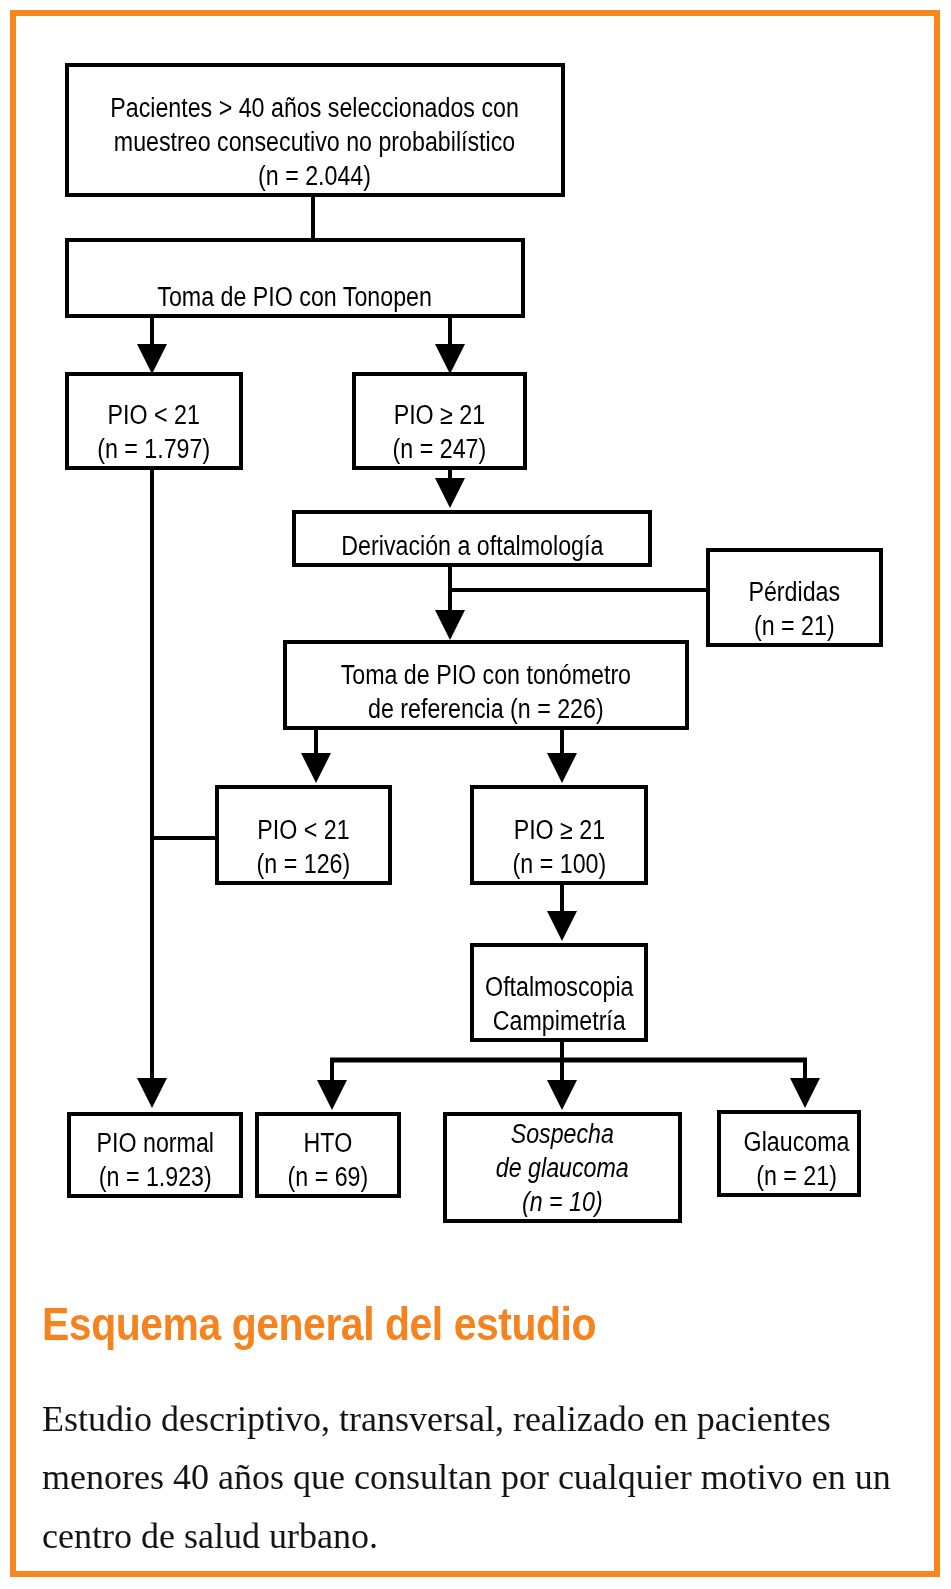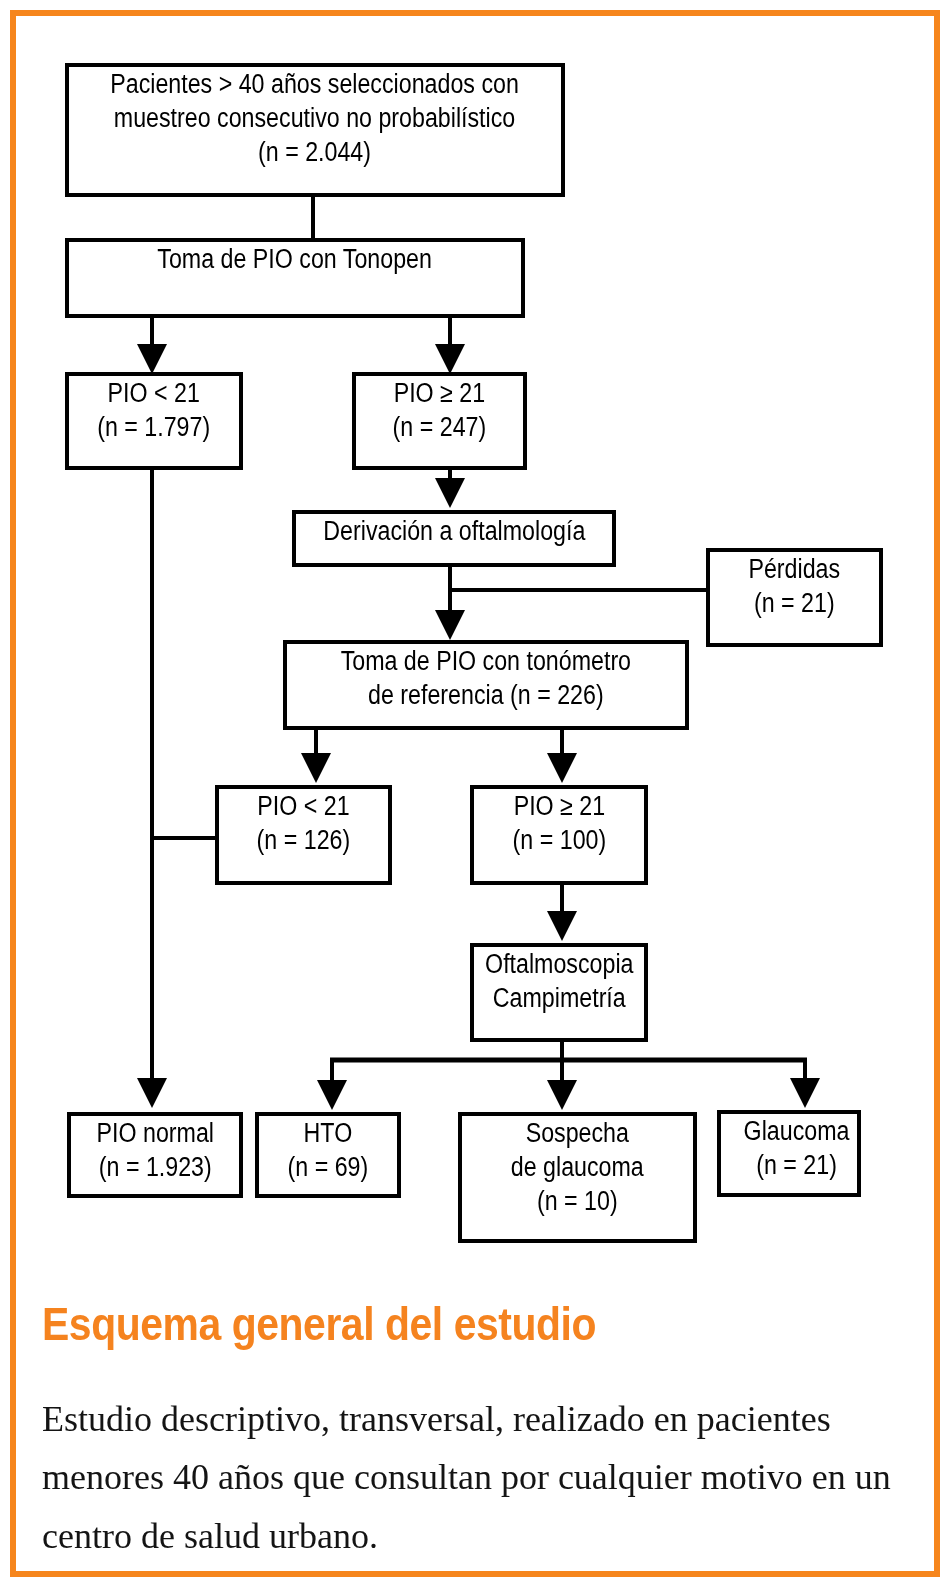--- a/index.html
+++ b/index.html
@@ -15,21 +15,21 @@
     left:10px;top:10px;right:11px;bottom:12px;
     border:6px solid #f6861d;
     pointer-events:none;
   }
   #wires{position:absolute;left:0;top:0;width:951px;height:1589px;}
   .node{
     position:absolute;
     box-sizing:border-box;
     background:#ffffff;
     border:4px solid #000000;
-    display:flex;align-items:flex-start;justify-content:center;
+    display:flex;align-items:flex-end;justify-content:center;
     text-align:center;
     color:#000000;
     font-size:27px;line-height:1.26;
   }
   .node .txt{
     display:block;
     white-space:pre-line;
     transform:scaleX(0.86);
     transform-origin:50% 50%;
   }
@@ -122,21 +122,21 @@
   <div class="node" style="left:65px;top:372px;width:178px;height:98px;">
     <span class="txt">PIO &lt; 21
 (n = 1.797)</span>
   </div>
 
   <div class="node" style="left:352px;top:372px;width:175px;height:98px;">
     <span class="txt">PIO ≥ 21
 (n = 247)</span>
   </div>
 
-  <div class="node" style="left:292px;top:510px;width:324px;height:57px;">
+  <div class="node" style="left:292px;top:510px;width:360px;height:57px;">
     <span class="txt">Derivación a oftalmología</span>
   </div>
 
   <div class="node" style="left:706px;top:548px;width:177px;height:99px;">
     <span class="txt">Pérdidas
 (n = 21)</span>
   </div>
 
   <div class="node" style="left:283px;top:640px;width:406px;height:90px;">
     <span class="txt">Toma de PIO con tonómetro
@@ -161,21 +161,21 @@
   <div class="node" style="left:67px;top:1112px;width:176px;height:86px;">
     <span class="txt">PIO normal
 (n = 1.923)</span>
   </div>
 
   <div class="node" style="left:255px;top:1112px;width:146px;height:86px;">
     <span class="txt">HTO
 (n = 69)</span>
   </div>
 
-  <div class="node" style="left:458px;top:1112px;width:239px;height:131px;">
+  <div class="node" style="left:443px;top:1112px;width:239px;height:111px;font-style:italic;">
     <span class="txt">Sospecha
 de glaucoma
 (n = 10)</span>
   </div>
 
   <div class="node" style="left:717px;top:1110px;width:144px;height:87px;padding-left:16px;">
     <span class="txt">Glaucoma
 (n = 21)</span>
   </div>
 

